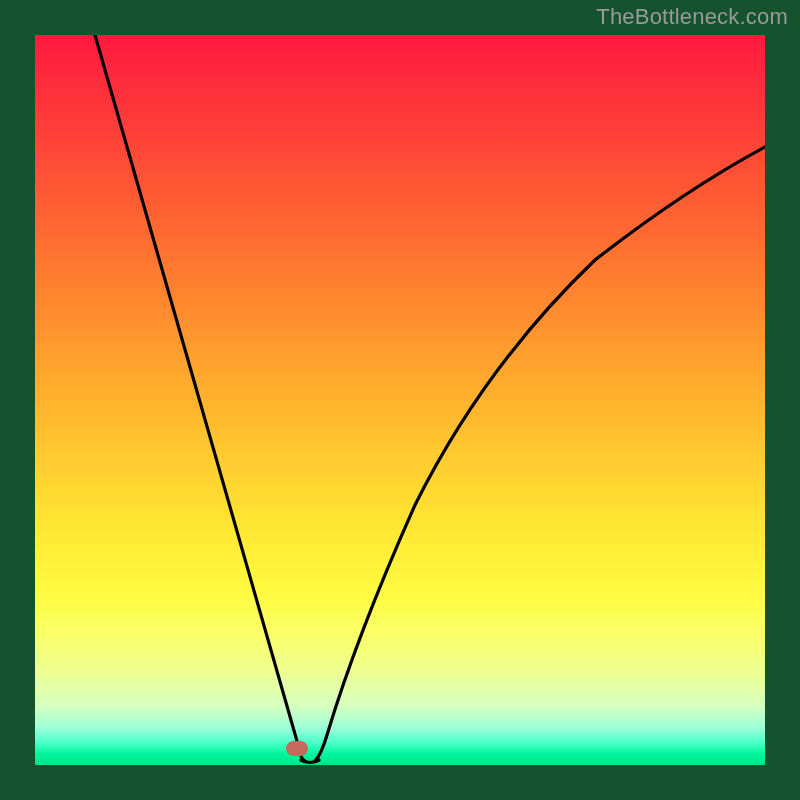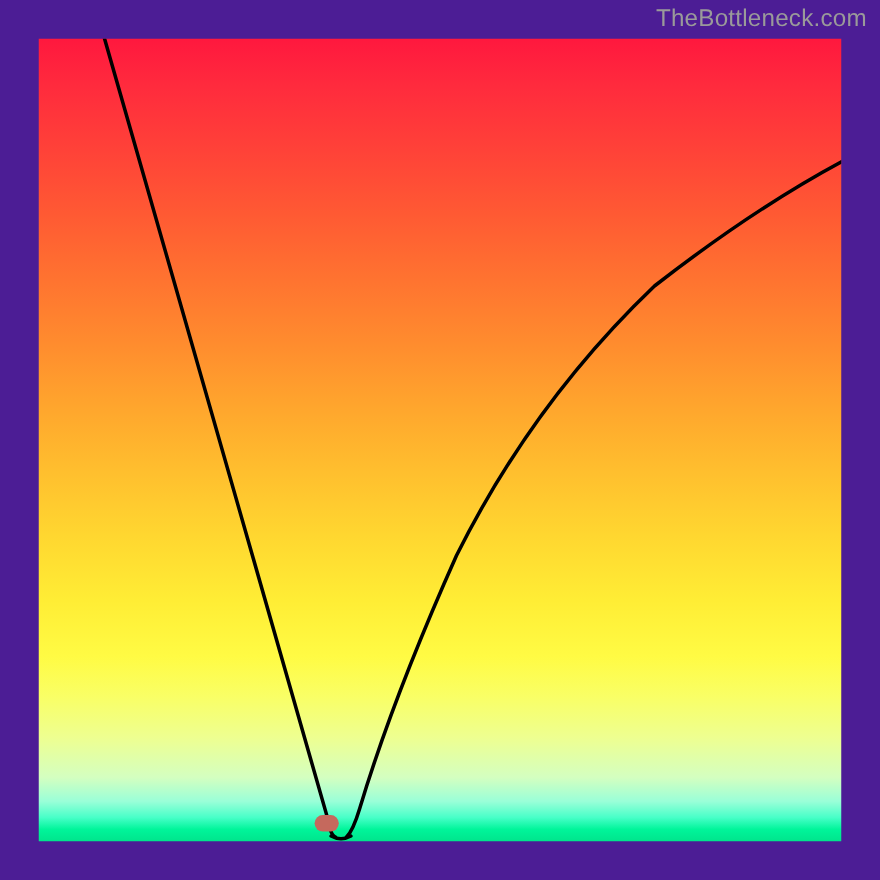--- a/index.html
+++ b/index.html
@@ -10,21 +10,21 @@
     background: #000;
     overflow: hidden;
     font-family: Arial, Helvetica, sans-serif;
   }
   .frame {
     position: absolute;
     left: 0;
     width: 800px;
     top: 0;
     height: 800px;
-    background: #4c1d95;
+    background: #14532d;
   }
   .plot {
     position: absolute;
     left: 35px;
     top: 35px;
     width: 730px;
     height: 730px;
     overflow: hidden;
   }
   .gradient {

